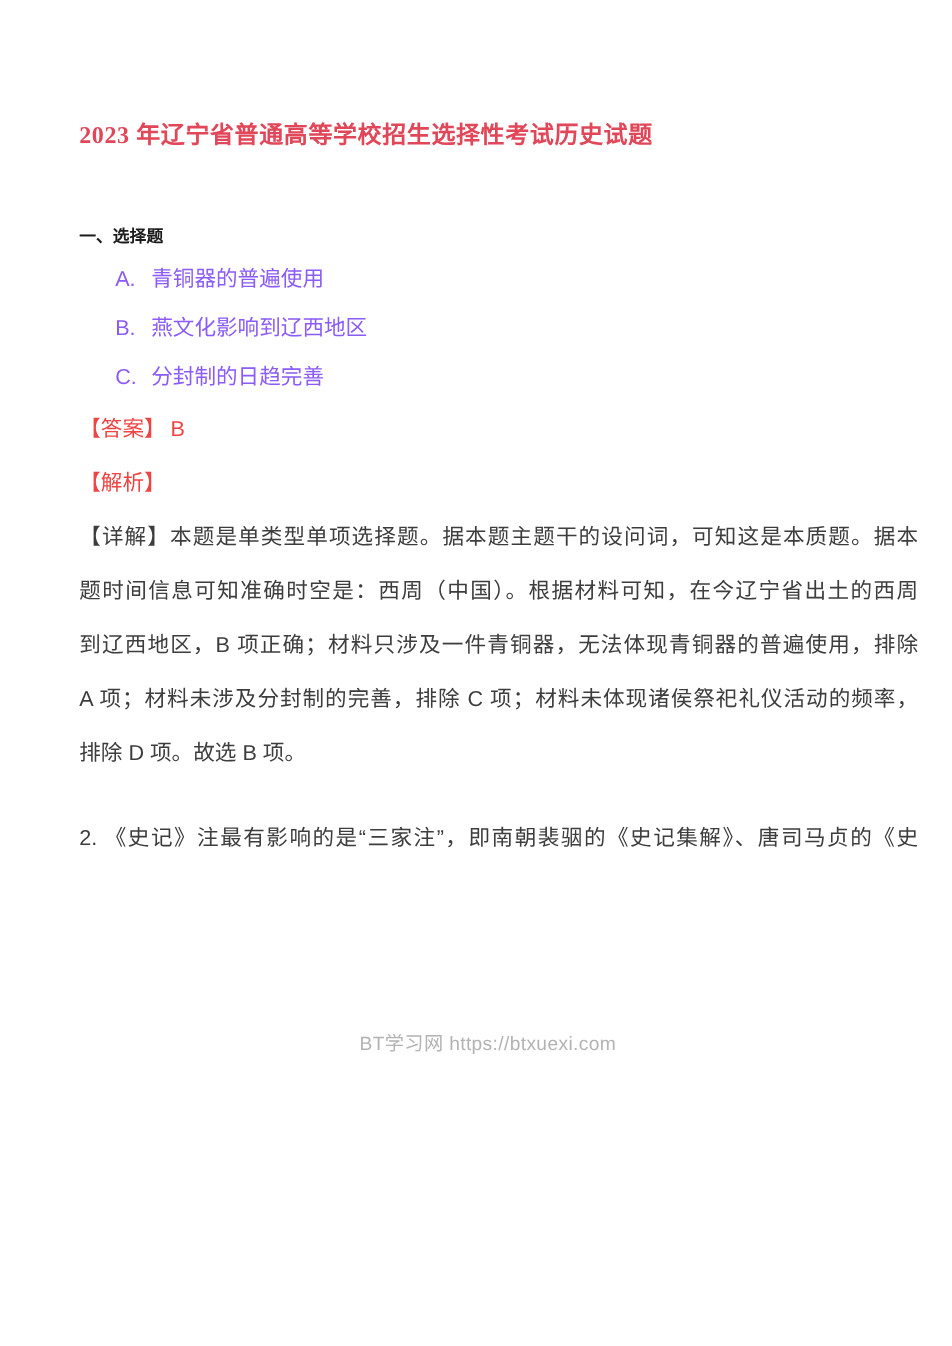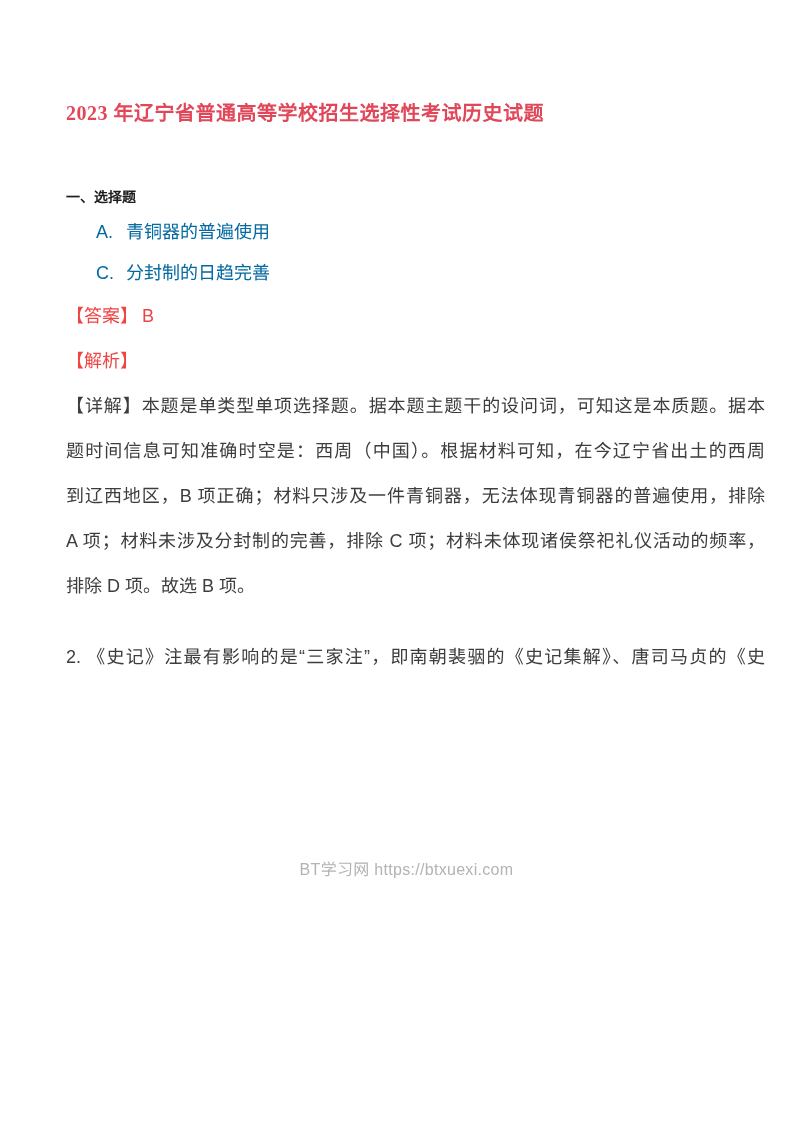--- a/index.html
+++ b/index.html
@@ -43,21 +43,21 @@
     white-space: normal;
     text-align: justify;
     text-align-last: justify;
     text-justify: inter-ideograph;
   }
   .options { margin-top: 2px; }
   .option {
     padding-left: 30px;
     font-size: 18px;
     line-height: 41px;
-    color: #0369a1;
+    color: #8b5cf6;
   }
   .opt-label { display: inline-block; min-width: 22px; margin-right: 8px; }
   .ans-line {
     font-size: 18px;
     line-height: 45px;
     color: #ef4444;
   }
   .ans-val { margin-left: 4px; }
   .detail { margin-top: 0; }
   .stem-2 { margin-top: 26px; }
@@ -80,20 +80,23 @@
   <h1 class="title">2023 年辽宁省普通高等学校招生选择性考试历史试题</h1>
 
   <h2 class="section-heading">一、选择题</h2>
 
 
   <div class="options">
     <div class="option">
       <span class="opt-label">A.</span><span>青铜器的普遍使用</span>
     </div>
     <div class="option">
+      <span class="opt-label">B.</span><span>燕文化影响到辽西地区</span>
+    </div>
+    <div class="option">
       <span class="opt-label">C.</span><span>分封制的日趋完善</span>
     </div>
   </div>
 
   <div class="ans-line">
     <span>【答案】</span><span class="ans-val">B</span>
   </div>
 
   <div class="ans-line">【解析】</div>
 

